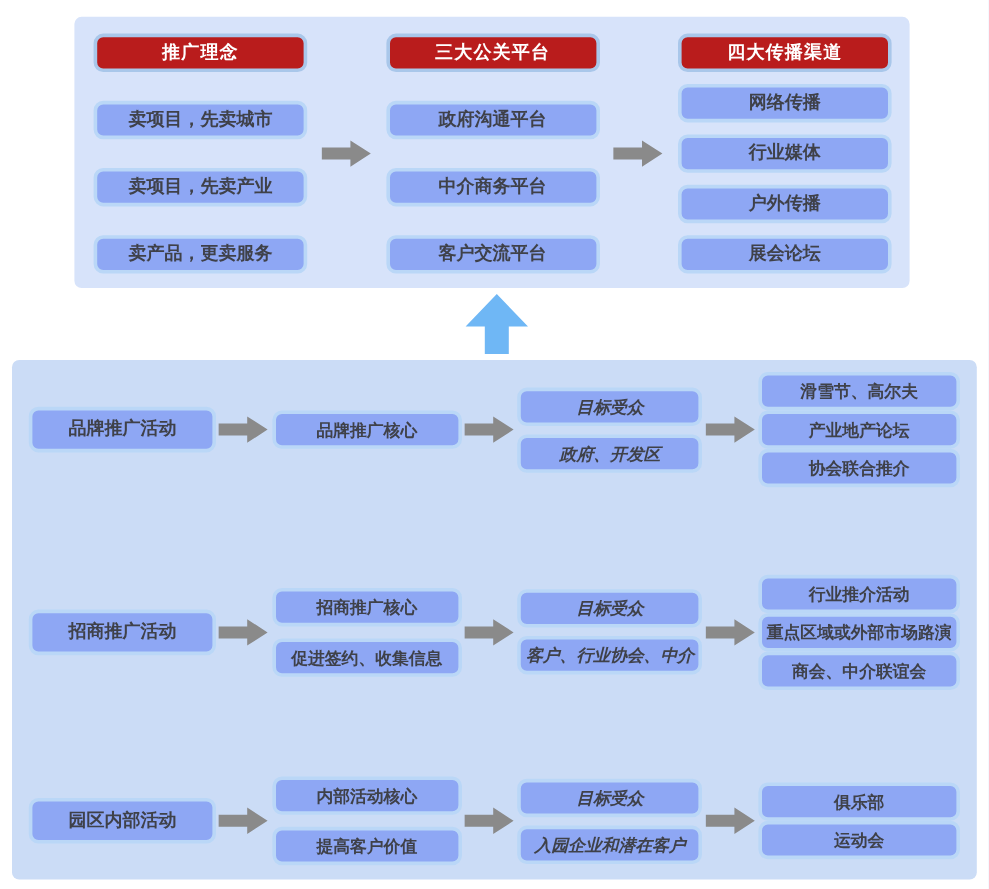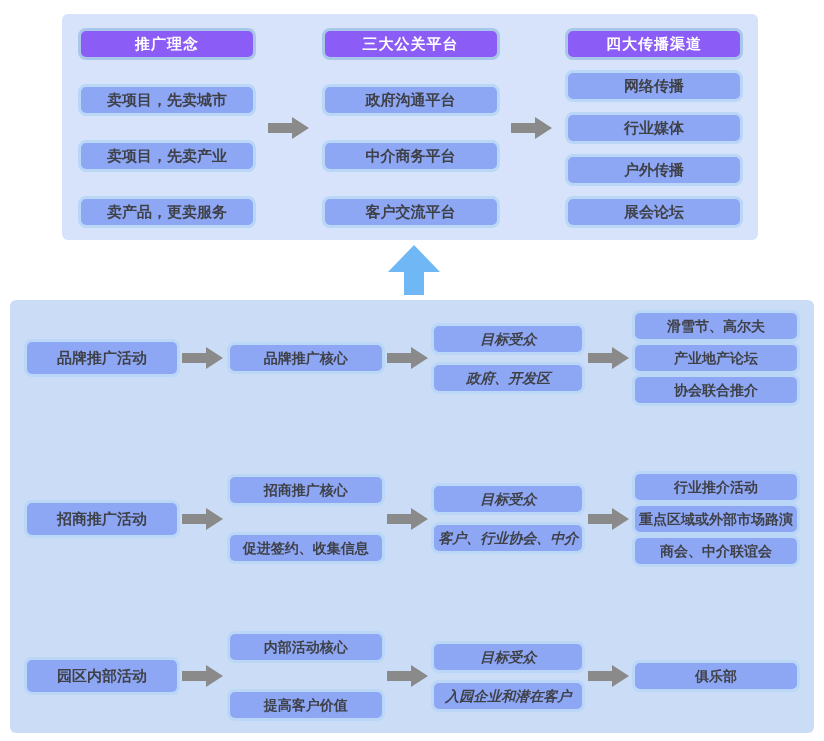--- a/index.html
+++ b/index.html
@@ -9,42 +9,42 @@
     -webkit-font-smoothing:antialiased;
   }
   .panel{position:absolute;border-radius:6px;box-sizing:border-box;}
   .top-panel{
     left:62px;top:14px;width:696px;height:226px;background:#D7E3FA;
     display:flex;justify-content:space-between;align-items:stretch;
     padding:14px 15px 12px 16px;
   }
   .col{display:flex;flex-direction:column;justify-content:space-between;width:178px;}
   .hdr-btn{
-    background:#8b5cf6;color:#ffffff;border:3px solid #A9C7EA;border-radius:8px;
+    background:#b91c1c;color:#ffffff;border:3px solid #A9C7EA;border-radius:8px;
     height:26px;line-height:26px;text-align:center;font-weight:bold;font-size:15px;
     letter-spacing:1px;
   }
   .item-btn{
     background:#8EA7F4;color:#3F4149;border:3px solid #BAD7F7;border-radius:8px;
     height:26px;line-height:26px;text-align:center;font-weight:bold;font-size:15px;
     white-space:nowrap;overflow:hidden;
   }
   .harrow{align-self:center;flex:0 0 auto;line-height:0;}
   .up-arrow{position:absolute;left:387px;top:245px;line-height:0;}
   .bottom-panel{
     left:10px;top:300px;width:804px;height:433px;background:#CBDCF6;
     display:flex;flex-direction:column;justify-content:space-between;
     padding:10px 14px 12px 14px;
   }
   .flow-row{display:flex;align-items:center;justify-content:space-between;}
   .stage{display:flex;flex-direction:column;box-sizing:border-box;}
   .stage .item-btn{font-size:14px;}
   .st-activity{width:156px;}
   .st-activity .item-btn{height:32px;line-height:32px;font-size:15px;}
-  .st-core{width:158px;gap:26px;}
+  .st-core{width:158px;gap:10px;}
   .st-audience{width:154px;gap:7px;font-style:italic;}
   .st-channels{width:168px;}
 </style>
 </head>
 <body>
 
 <section class="panel top-panel">
 
   <div class="col">
     <div class="hdr-btn">推广理念</div>
@@ -179,16 +179,17 @@
       <div class="item-btn">目标受众</div>
       <div class="item-btn">入园企业和潜在客户</div>
     </div>
     <div class="harrow">
       <svg width="42" height="26" viewBox="0 0 42 26">
           <path d="M0 8 H24 V2 L41 13 L24 24 V18 H0 Z" fill="#8A8A8A"></path>
         </svg>
     </div>
     <div class="stage st-channels">
       <div class="item-btn">俱乐部</div>
+      <div class="item-btn">运动会</div>
     </div>
   </div>
 
 </section>
 
 </body></html>

